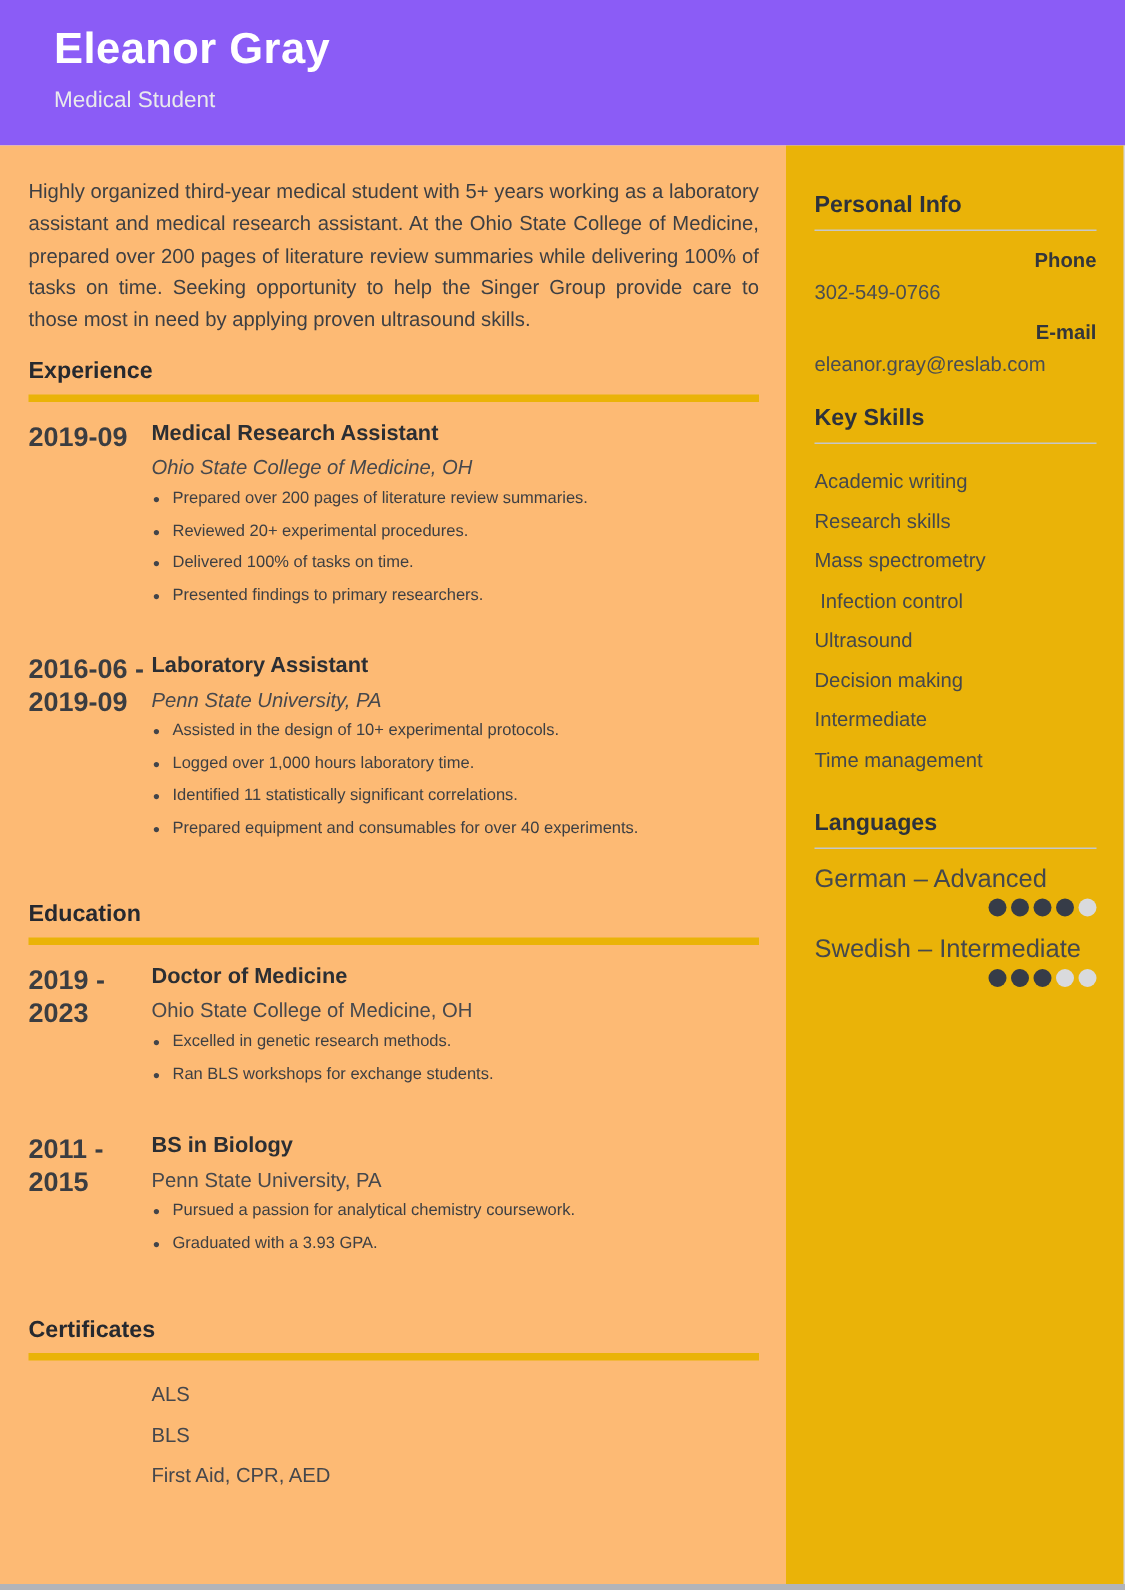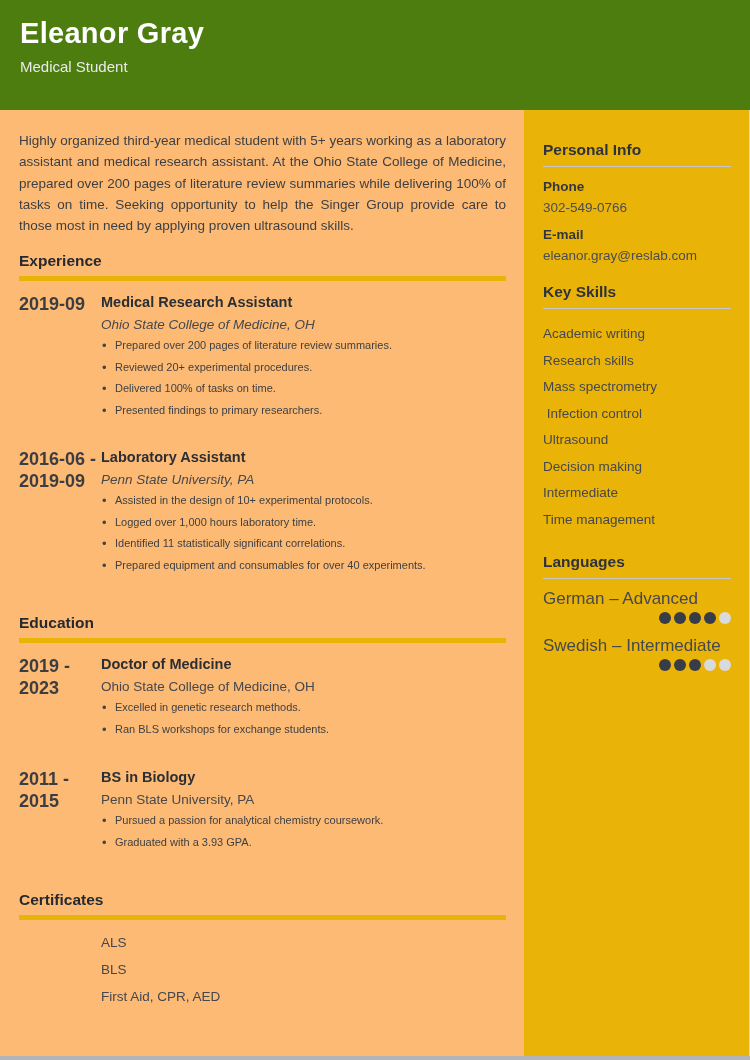--- a/index.html
+++ b/index.html
@@ -6,23 +6,23 @@
   html, body { background: #ffffff; }
   body {
     width: 750px; height: 1060px;
     font-family: "Liberation Sans", "DejaVu Sans", sans-serif;
     color: #3d3f43;
     position: relative;
     overflow: hidden;
   }
   
   .header {
-    background: #4d7c0f;
-    height: 110px;
-    padding: 17px 20px 0 20px;
+    background: #8b5cf6;
+    height: 97px;
+    padding: 17px 20px 0 36px;
   }
   .header .name {
     color: #ffffff;
     font-size: 29px;
     font-weight: bold;
     letter-spacing: 0.3px;
     line-height: 33px;
   }
   .header .job-title {
     color: #e9eaec;
@@ -120,20 +120,21 @@
     padding-bottom: 7px;
     border-bottom: 1px solid #c5c7ca;
     margin-bottom: 12px;
   }
   .info-field { margin-bottom: 12px; }
   .info-label {
     font-size: 13.5px;
     font-weight: bold;
     color: #33363c;
     line-height: 15px;
+    text-align: right;
   }
   .info-value {
     font-size: 13.5px;
     color: #4a4d52;
     margin-top: 6px;
     line-height: 15px;
   }
   ul.skills { list-style: none; margin-top: 2px; }
   ul.skills li {
     font-size: 13.5px;

